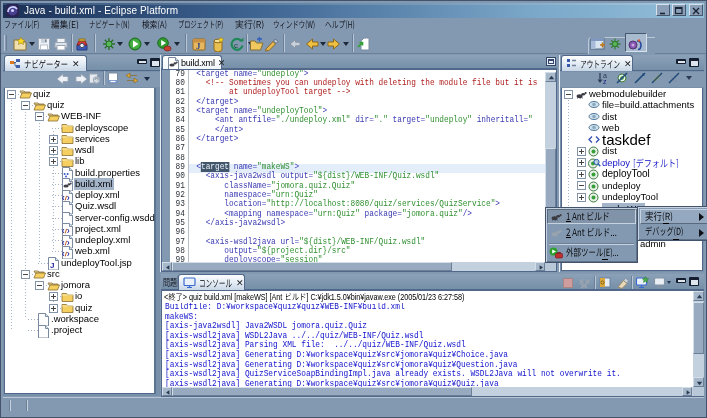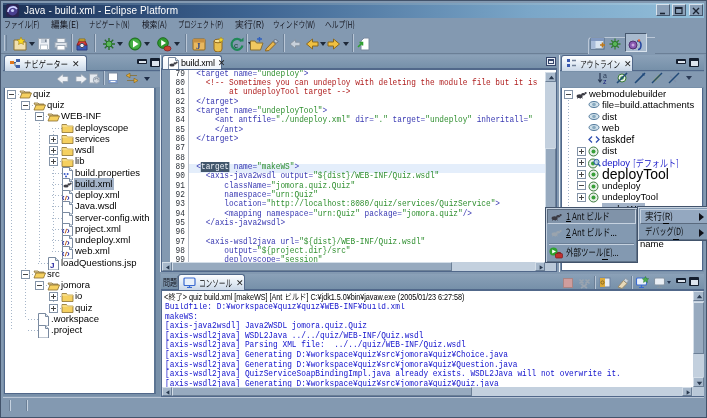--- a/index.html
+++ b/index.html
@@ -411,29 +411,29 @@
       </svg>
     </div>
     <div class="abs" style="left:74px;top:189.05px;font-size:9.5px;line-height:12px;color:#000;padding:0 1px;white-space:nowrap">deploy.xml</div>
     <div class="abs" style="left:52px;top:206.3px;width:10px;height:1px;background-image:repeating-linear-gradient(to right,#a6b6c9 0 1px,transparent 1px 3px)"></div>
     <div class="abs" style="left:61px;top:200.8px">
       <svg width="12" height="13" viewBox="0 0 12 13" style="display:block">
         <path d="M1.5 0.5 h7 l3 3 v9.5 h-10z" fill="#fff" stroke="#7a8aa0" stroke-width="1"></path>
         <path d="M8.5 0.5 v3 h3" fill="#dce6f0" stroke="#7a8aa0" stroke-width="1"></path>
       </svg>
     </div>
-    <div class="abs" style="left:74px;top:200.3px;font-size:9.5px;line-height:12px;color:#000;padding:0 1px;white-space:nowrap">Java.wsdl</div>
+    <div class="abs" style="left:74px;top:200.3px;font-size:9.5px;line-height:12px;color:#000;padding:0 1px;white-space:nowrap">Quiz.wsdl</div>
     <div class="abs" style="left:52px;top:217.55px;width:10px;height:1px;background-image:repeating-linear-gradient(to right,#a6b6c9 0 1px,transparent 1px 3px)"></div>
     <div class="abs" style="left:61px;top:212.05px">
       <svg width="12" height="13" viewBox="0 0 12 13" style="display:block">
         <path d="M1.5 0.5 h7 l3 3 v9.5 h-10z" fill="#fff" stroke="#7a8aa0" stroke-width="1"></path>
         <path d="M8.5 0.5 v3 h3" fill="#dce6f0" stroke="#7a8aa0" stroke-width="1"></path>
       </svg>
     </div>
-    <div class="abs" style="left:74px;top:211.55px;font-size:9.5px;line-height:12px;color:#000;padding:0 1px;white-space:nowrap">server-config.with</div>
+    <div class="abs" style="left:74px;top:211.55px;font-size:9.5px;line-height:12px;color:#000;padding:0 1px;white-space:nowrap">server-config.wsdd</div>
     <div class="abs" style="left:52px;top:228.8px;width:10px;height:1px;background-image:repeating-linear-gradient(to right,#a6b6c9 0 1px,transparent 1px 3px)"></div>
     <div class="abs" style="left:61px;top:223.3px">
       <svg width="12" height="13" viewBox="0 0 12 13" style="display:block">
         <path d="M1.5 0.5 h7 l3 3 v9.5 h-10z" fill="#fff" stroke="#7a8aa0" stroke-width="1"></path>
         <path d="M8.5 0.5 v3 h3" fill="#dce6f0" stroke="#7a8aa0" stroke-width="1"></path>
         <path d="M3 6 l-1.5 2 L3 10 M6.5 6 l1.5 2 L6.5 10" stroke="#2828a0" stroke-width="1" fill="none"></path>
         <path d="M5.6 5.8 l-1.4 4.6" stroke="#c06020" stroke-width="1"></path>
       </svg>
     </div>
     <div class="abs" style="left:74px;top:222.8px;font-size:9.5px;line-height:12px;color:#000;padding:0 1px;white-space:nowrap">project.xml</div>
@@ -458,21 +458,21 @@
     </div>
     <div class="abs" style="left:74px;top:245.3px;font-size:9.5px;line-height:12px;color:#000;padding:0 1px;white-space:nowrap">web.xml</div>
     <div class="abs" style="left:38px;top:262.55px;width:10px;height:1px;background-image:repeating-linear-gradient(to right,#a6b6c9 0 1px,transparent 1px 3px)"></div>
     <div class="abs" style="left:47px;top:257.05px">
       <svg width="12" height="13" viewBox="0 0 12 13" style="display:block">
         <path d="M1.5 0.5 h7 l3 3 v9.5 h-10z" fill="#fff" stroke="#7a8aa0" stroke-width="1"></path>
         <path d="M8.5 0.5 v3 h3" fill="#dce6f0" stroke="#7a8aa0" stroke-width="1"></path>
         <text x="3" y="11" font-size="8" font-family="Liberation Sans" fill="#2828a0" font-weight="bold">J</text>
       </svg>
     </div>
-    <div class="abs" style="left:60px;top:256.55px;font-size:9.5px;line-height:12px;color:#000;padding:0 1px;white-space:nowrap">loadQuestions.jsp</div>
+    <div class="abs" style="left:60px;top:256.55px;font-size:9.5px;line-height:12px;color:#000;padding:0 1px;white-space:nowrap">undeployTool.jsp</div>
     <div class="abs" style="left:20.5px;top:269.8px">
       <svg width="9" height="9" viewBox="0 0 9 9" style="display:block">
         <rect x="0.5" y="0.5" width="8" height="8" fill="#fff" stroke="#8494a8"></rect>
         <path d="M2 4.5 h5" stroke="#444" stroke-width="1"></path>
       </svg>
     </div>
     <div class="abs" style="left:29px;top:273.8px;width:5px;height:1px;background-image:repeating-linear-gradient(to right,#a6b6c9 0 1px,transparent 1px 3px)"></div>
     <div class="abs" style="left:33px;top:268.3px">
       <svg width="13" height="11" viewBox="0 0 13 11" style="display:block">
         <path d="M1 3 h4 l1 1 h5 v1 h-9z" fill="#e8d9a8" stroke="#8a7030" stroke-width="0.8"></path>
@@ -724,21 +724,21 @@
         <ellipse cx="6" cy="4.5" rx="5" ry="3" fill="#cfe0ea" stroke="#50789a"></ellipse>
         <ellipse cx="6" cy="4.5" rx="1.8" ry="1.8" fill="#88aac0"></ellipse>
       </svg>
     </div>
     <div class="abs" style="left:602px;top:122.35px;font-size:9.5px;line-height:12px;color:#000;white-space:nowrap">web</div>
     <div class="abs" style="left:588px;top:134.8px">
       <svg width="12" height="9" viewBox="0 0 12 9" style="display:block">
         <path d="M4 1.5 L1 4.5 L4 7.5 M8 1.5 L11 4.5 L8 7.5" stroke="#3050b0" stroke-width="1.3" fill="none"></path>
       </svg>
     </div>
-    <div class="abs" style="left:602px;top:133.8px;font-size:10px;line-height:12px;color:#000;white-space:nowrap">taskdef</div>
+    <div class="abs" style="left:602px;top:133.8px;font-size:15px;line-height:12px;color:#000;white-space:nowrap">taskdef</div>
     <div class="abs" style="left:577px;top:146.75px">
       <svg width="9" height="9" viewBox="0 0 9 9" style="display:block">
         <rect x="0.5" y="0.5" width="8" height="8" fill="#fff" stroke="#8494a8"></rect>
         <path d="M2 4.5 h5" stroke="#444" stroke-width="1"></path>
         <path d="M4.5 2 v5" stroke="#444" stroke-width="1"></path>
       </svg>
     </div>
     <div class="abs" style="left:588px;top:146.25px">
       <svg width="11" height="11" viewBox="0 0 11 11" style="display:block">
         <circle cx="5.5" cy="5.5" r="4.5" fill="#e8f0e8" stroke="#3a7a3a"></circle>
@@ -770,21 +770,21 @@
         <path d="M2 4.5 h5" stroke="#444" stroke-width="1"></path>
         <path d="M4.5 2 v5" stroke="#444" stroke-width="1"></path>
       </svg>
     </div>
     <div class="abs" style="left:588px;top:169.14999999999998px">
       <svg width="11" height="11" viewBox="0 0 11 11" style="display:block">
         <circle cx="5.5" cy="5.5" r="4.5" fill="#e8f0e8" stroke="#3a7a3a"></circle>
         <circle cx="5.5" cy="5.5" r="2" fill="#38a038"></circle>
       </svg>
     </div>
-    <div class="abs" style="left:602px;top:168.14999999999998px;font-size:14px;line-height:12px;color:#000;white-space:nowrap">deployTool</div>
+    <div class="abs" style="left:602px;top:168.14999999999998px;font-size:10px;line-height:12px;color:#000;white-space:nowrap">deployTool</div>
     <div class="abs" style="left:577px;top:181.1px">
       <svg width="9" height="9" viewBox="0 0 9 9" style="display:block">
         <rect x="0.5" y="0.5" width="8" height="8" fill="#fff" stroke="#8494a8"></rect>
         <path d="M2 4.5 h5" stroke="#444" stroke-width="1"></path>
       </svg>
     </div>
     <div class="abs" style="left:588px;top:180.6px">
       <svg width="11" height="11" viewBox="0 0 11 11" style="display:block">
         <circle cx="5.5" cy="5.5" r="4.5" fill="#e8f0e8" stroke="#3a7a3a"></circle>
         <circle cx="5.5" cy="5.5" r="2" fill="#38a038"></circle>
@@ -799,21 +799,21 @@
       </svg>
     </div>
     <div class="abs" style="left:588px;top:192.05px">
       <svg width="11" height="11" viewBox="0 0 11 11" style="display:block">
         <circle cx="5.5" cy="5.5" r="4.5" fill="#e8f0e8" stroke="#3a7a3a"></circle>
         <circle cx="5.5" cy="5.5" r="2" fill="#38a038"></circle>
       </svg>
     </div>
     <div class="abs" style="left:602px;top:191.05px;font-size:9.5px;line-height:12px;color:#000;white-space:nowrap">undeployTool</div>
     <div class="abs" style="left:602px;top:202.5px;background:#a4b4c9;font-size:9.5px;line-height:12px;padding:0 2px">makeWS</div>
-    <div class="abs" style="left:640px;top:237.85px;font-size:9.5px;color:#000">name</div>
+    <div class="abs" style="left:640px;top:237.85px;font-size:9.5px;color:#000">admin</div>
     <div class="abs" style="left:161px;top:274px;width:543px;height:123px;background:#7890a9"></div>
     <div class="tabrow" style="left:161px;top:274px;width:543px;height:16px;border-bottom:1px solid #51688a"></div>
     <div class="abs" style="left:162.5px;top:276.5px">
       <svg width="14" height="10" viewBox="0 0 20 10" preserveAspectRatio="none" style="display:block">
         <path transform="translate(0,9)" d="M3.4 -3.5H6.8V-0.6H3.4V-1.2H6.2V-3H3.4ZM3.1 -3.5H3.7V-0H3.1ZM1.2 -6.5H4.1V-6H1.2ZM5.9 -6.5H8.8V-6H5.9ZM8.4 -8H9.1V-0.1Q9.1 0.2 9 0.4Q8.9 0.6 8.7 0.7Q8.4 0.7 8 0.8Q7.6 0.8 6.9 0.8Q6.9 0.7 6.9 0.6Q6.8 0.4 6.8 0.3Q6.7 0.2 6.7 0.1Q7 0.1 7.3 0.1Q7.6 0.1 7.9 0.1Q8.1 0.1 8.2 0.1Q8.3 0.1 8.4 0Q8.4 -0 8.4 -0.1ZM1.3 -8H4.5V-4.5H1.3V-5H3.9V-7.4H1.3ZM8.8 -8V-7.4H6.1V-5H8.8V-4.5H5.5V-8ZM0.9 -8H1.6V0.8H0.9Z M11.7 -6.2V-5.4H13.7V-6.2ZM11.7 -7.5V-6.7H13.7V-7.5ZM11.1 -8H14.4V-4.9H11.1ZM10.5 -4.1H15V-3.6H10.5ZM14.9 -7.9H19.5V-7.4H14.9ZM12.5 -3.9H13.1V-0.1L12.5 -0.5ZM12.8 -2.4H14.8V-1.9H12.8ZM16.9 -7.8 17.5 -7.6Q17.4 -7.2 17.3 -6.9Q17.1 -6.5 17 -6.2L16.5 -6.3Q16.6 -6.6 16.7 -7Q16.8 -7.4 16.9 -7.8ZM15.9 -4.8V-4H18.4V-4.8ZM15.9 -3.5V-2.6H18.4V-3.5ZM15.9 -6V-5.2H18.4V-6ZM15.3 -6.5H19V-2.1H15.3ZM16.1 -1.9 16.7 -1.8Q16.4 -1.4 15.9 -1Q15.4 -0.6 14.9 -0.3Q14.9 -0.4 14.8 -0.4Q14.7 -0.5 14.6 -0.6Q14.5 -0.7 14.5 -0.7Q14.9 -1 15.4 -1.3Q15.9 -1.6 16.1 -1.9ZM11.2 -3H11.8Q11.7 -2.3 11.6 -1.6Q11.6 -0.8 11.4 -0.2Q11.2 0.4 10.8 0.8Q10.7 0.7 10.6 0.6Q10.5 0.5 10.4 0.4Q10.7 0 10.8 -0.5Q11 -1.1 11.1 -1.7Q11.2 -2.4 11.2 -3ZM11.6 -2Q11.9 -1.3 12.3 -0.9Q12.8 -0.5 13.3 -0.3Q13.9 -0.1 14.7 -0.1Q15.4 -0 16.2 -0Q16.4 -0 16.7 -0Q17 -0 17.5 -0Q17.9 -0 18.3 -0Q18.8 -0 19.1 -0Q19.5 -0 19.6 -0Q19.6 0.1 19.5 0.3Q19.4 0.4 19.4 0.6H18.7H16.2Q15.3 0.6 14.5 0.5Q13.7 0.4 13.1 0.1Q12.4 -0.1 12 -0.6Q11.5 -1 11.2 -1.8ZM17.5 -1.7 18 -2Q18.3 -1.8 18.6 -1.6Q18.9 -1.3 19.2 -1.1Q19.4 -0.9 19.6 -0.7L19.1 -0.3Q18.9 -0.6 18.7 -0.8Q18.4 -1 18.1 -1.3Q17.8 -1.5 17.5 -1.7Z" fill="#101018"></path>
       </svg>
     </div>
     <div class="abs" style="left:176.5px;top:276px;width:1px;height:11px;background:#6b7f96"></div>
     <div class="vtab" style="left:178px;top:274px;width:67px;height:16px">
       <svg width="13" height="11" viewBox="0 0 13 11" style="display:block">

